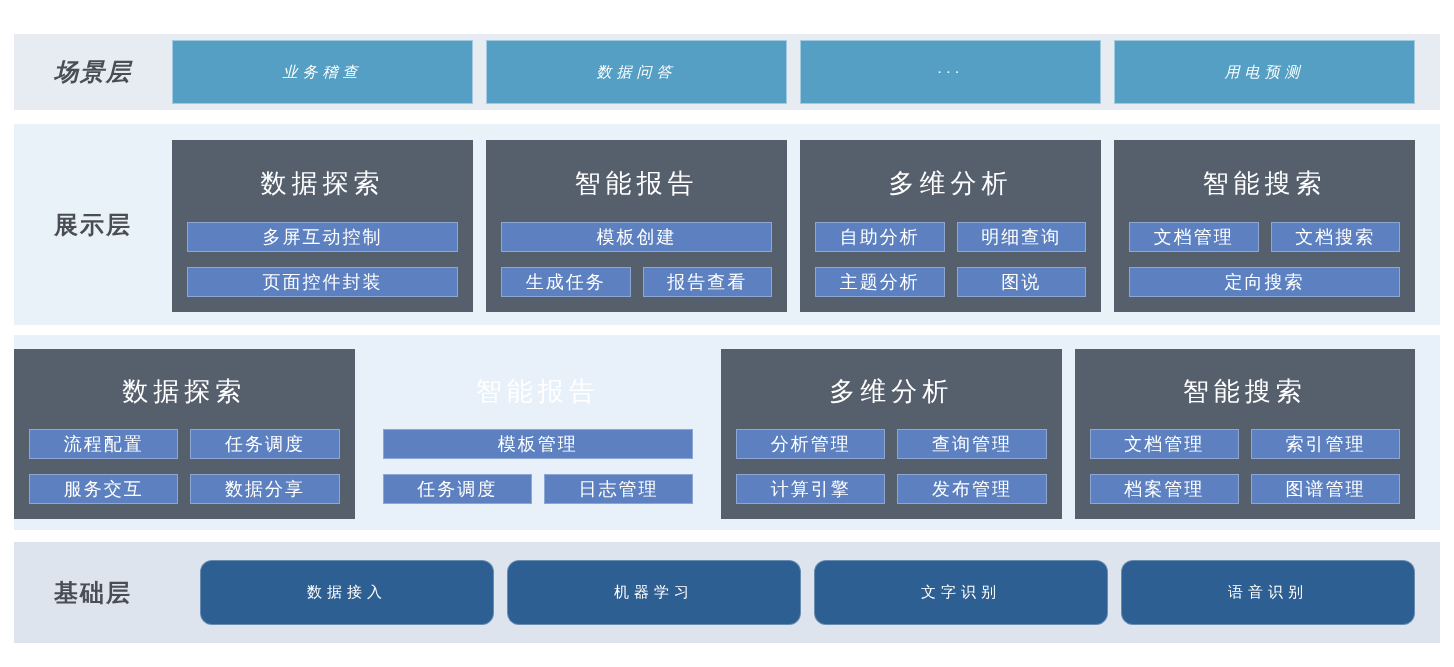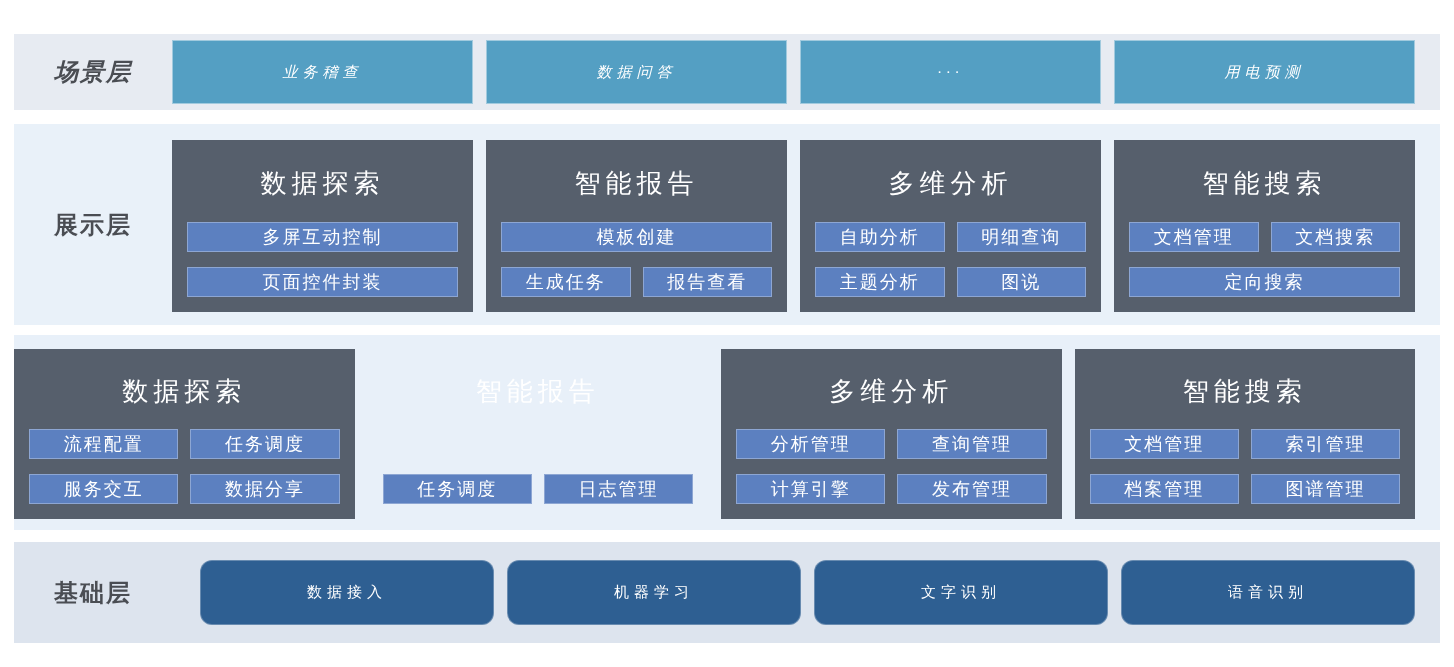--- a/index.html
+++ b/index.html
@@ -128,20 +128,21 @@
         </div>
         <div class="card-row">
           <div class="mod-btn cjk">服务交互</div>
           <div class="mod-btn cjk">数据分享</div>
         </div>
       </div>
 
       <div class="card light">
         <div class="card-title cjk">智能报告</div>
         <div class="card-row">
+          <div class="mod-btn cjk">模板管理</div>
         </div>
         <div class="card-row">
           <div class="mod-btn cjk">任务调度</div>
           <div class="mod-btn cjk">日志管理</div>
         </div>
       </div>
 
       <div class="card">
         <div class="card-title cjk">多维分析</div>
         <div class="card-row">

